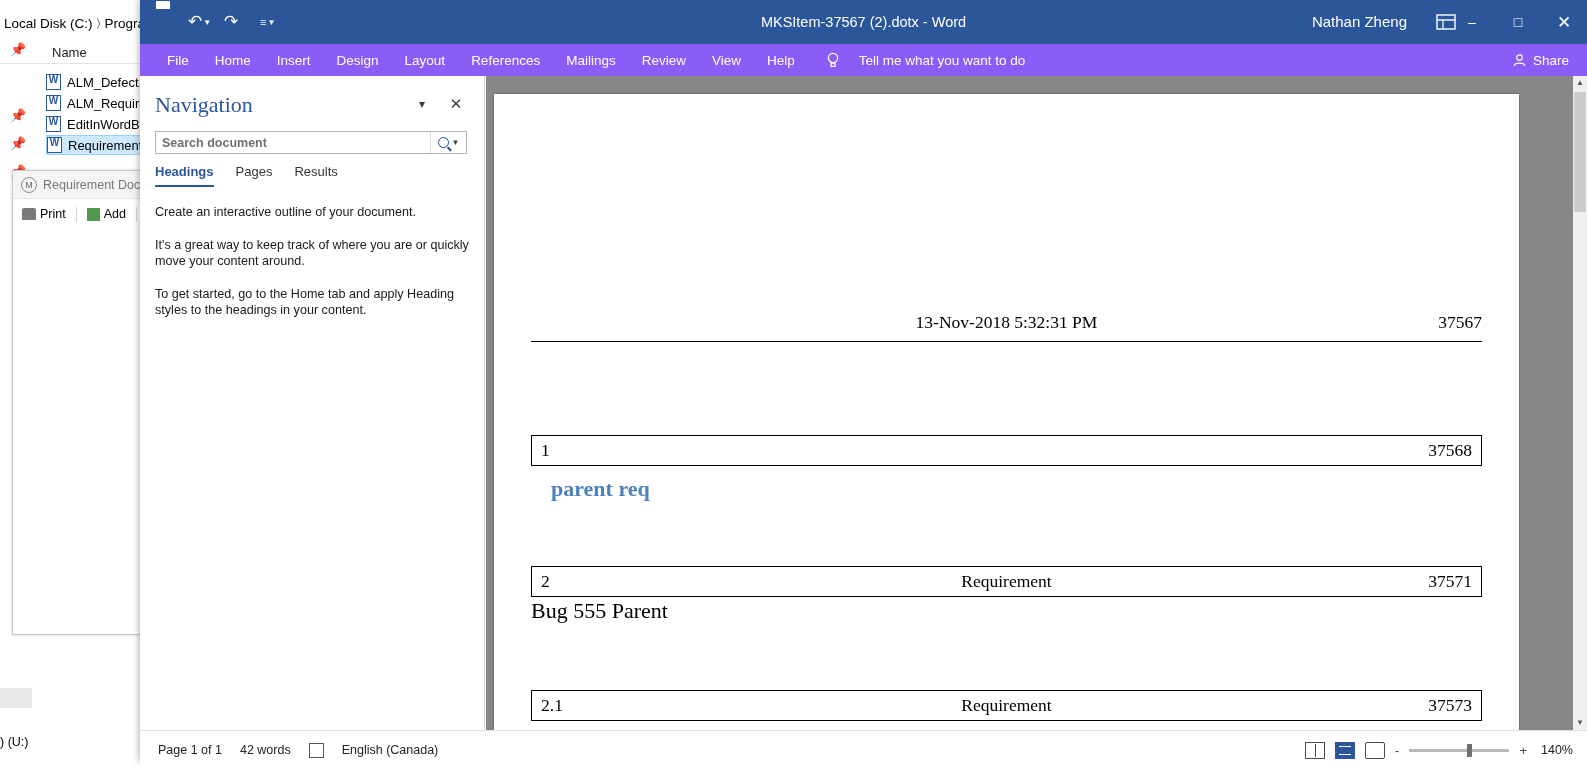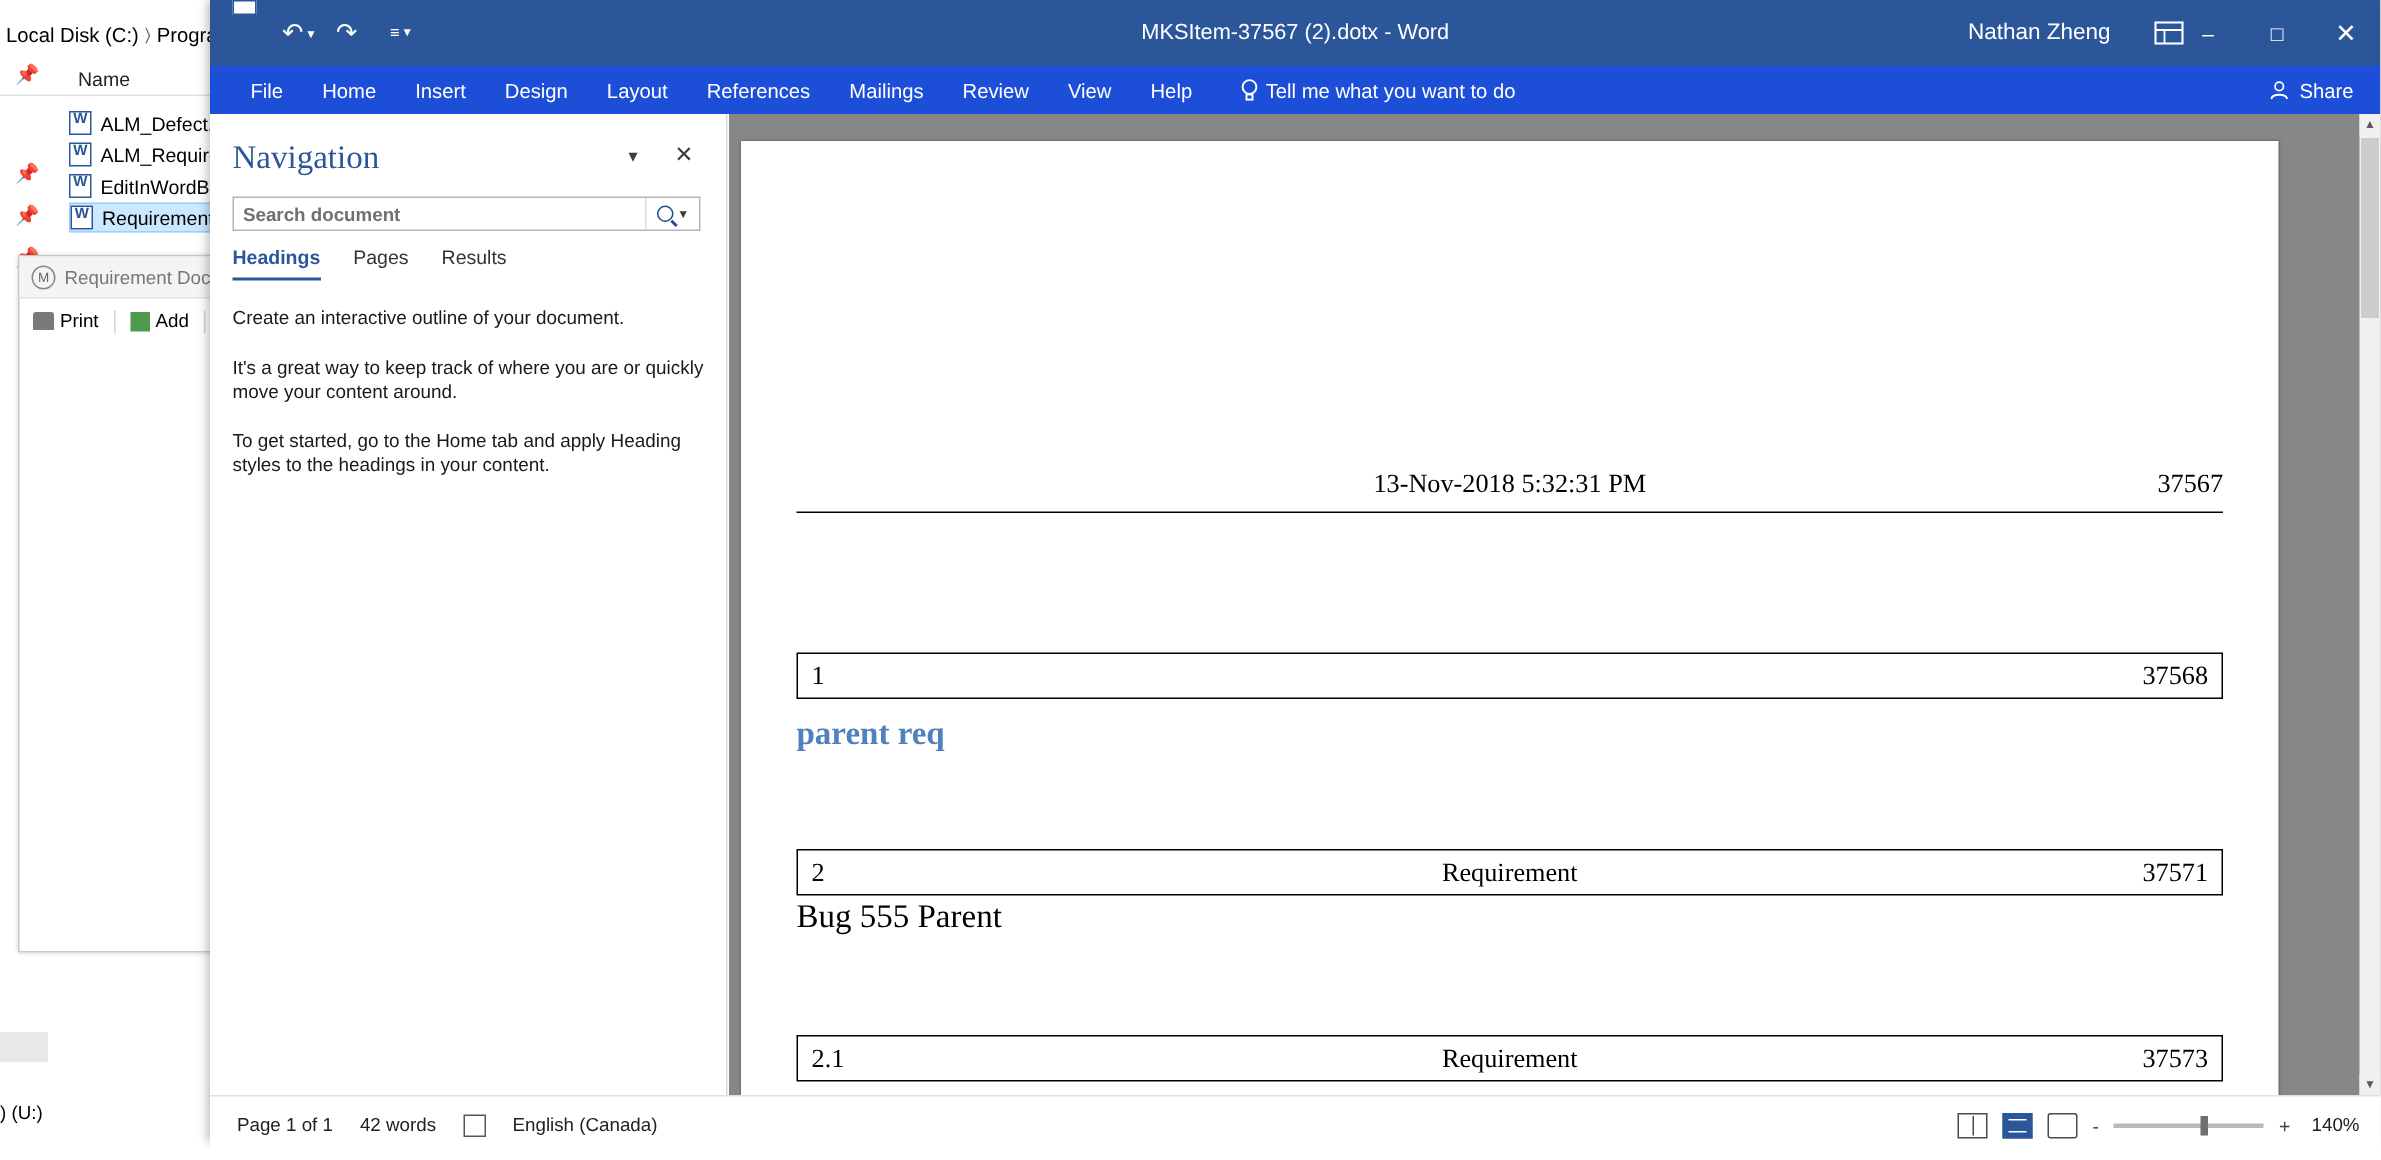--- a/index.html
+++ b/index.html
@@ -114,29 +114,29 @@
             font-size: 14px; color: #ffffff; }
   .winbtn.close { font-size: 17px; }
   .username {
     position: absolute; right: 180px; top: 0; height: 44px; line-height: 44px;
     font-size: 15px; color: #ffffff;
   }
   .ribbon-expand { position: absolute; right: 130px; top: 11px; width: 22px; height: 22px; }
   .ribbon-expand svg { display: block; }
 
   .ribbon {
-    position: relative; height: 32px; background: #1d4ed8; color: #ffffff;
+    position: relative; height: 32px; background: #8b5cf6; color: #ffffff;
     display: flex; align-items: center; padding-left: 14px; gap: 0;
   }
   .tab {
     height: 32px; display: flex; align-items: center; padding: 0 13px;
     font-size: 13.5px; color: #ffffff; white-space: nowrap;
   }
   .tellme {
-    display: flex; align-items: flex-end; gap: 4px; margin-left: 18px;
+    display: flex; align-items: flex-end; gap: 19px; margin-left: 18px;
     font-size: 13.5px; color: #ffffff; white-space: nowrap;
   }
   .bulb {
     width: 14px; height: 16px; position: relative;
   }
   .share {
     position: absolute; right: 18px; top: 0; height: 32px; display: flex;
     align-items: center; gap: 6px; font-size: 13.5px; color: #ffffff;
   }
   .share-ico { width: 15px; height: 15px; }
@@ -415,21 +415,21 @@
 
           <div class="doc-subrow">
             <span class="mid">13-Nov-2018 5:32:31 PM</span>
             <span class="right">37567</span>
           </div>
 
           <div class="item-box" style="top:341px;">
             <span class="num">1</span>
             <span class="id">37568</span>
           </div>
-          <div class="heading-blue" style="top:382px;">parent req</div>
+          <div class="heading-blue" style="top:382px;margin-left:20px;">parent req</div>
 
           <div class="item-box" style="top:472px;">
             <span class="num">2</span>
             <span class="type">Requirement</span>
             <span class="id">37571</span>
           </div>
           <div class="body-text" style="top:504px;">Bug 555 Parent</div>
 
           <div class="item-box" style="top:596px;">
             <span class="num">2.1</span>

